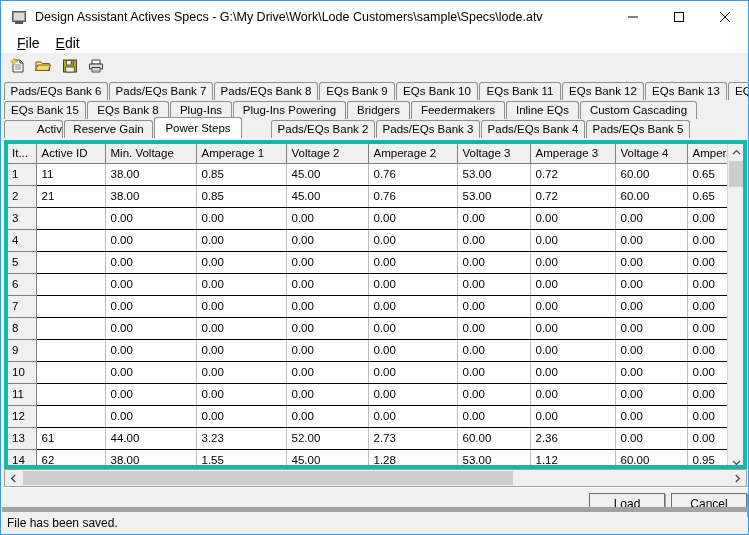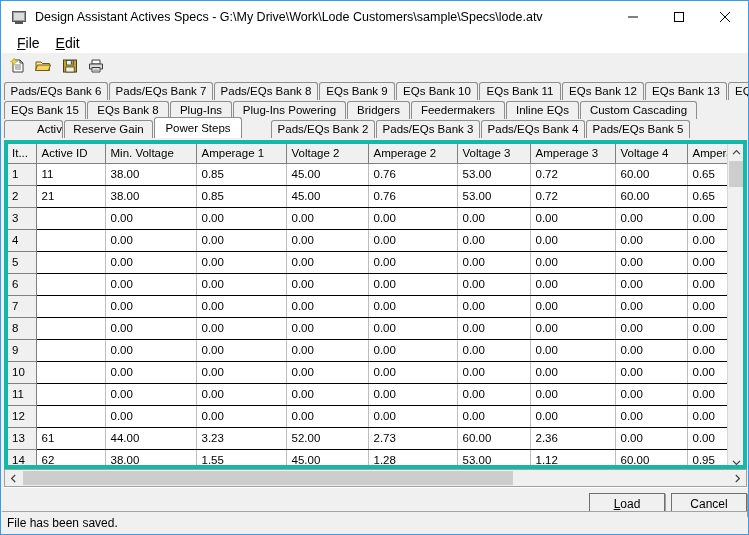--- a/index.html
+++ b/index.html
@@ -308,21 +308,21 @@
   #load-button { left: 585px; }
   #cancel-button { left: 667px; }
 
   
   .statusbar {
     position: absolute;
     left: 1px; bottom: 1px;
     width: 745px;
     height: 21px;
     background: #f0f0f0;
-    border-top: 1px solid #a3a3a3;
+    border-top: 5px solid #a3a3a3;
     display: flex;
     align-items: center;
   }
   .status-text {
     padding-left: 5px;
     font-size: 12px;
     color: #000;
   }
 </style>
 </head>

